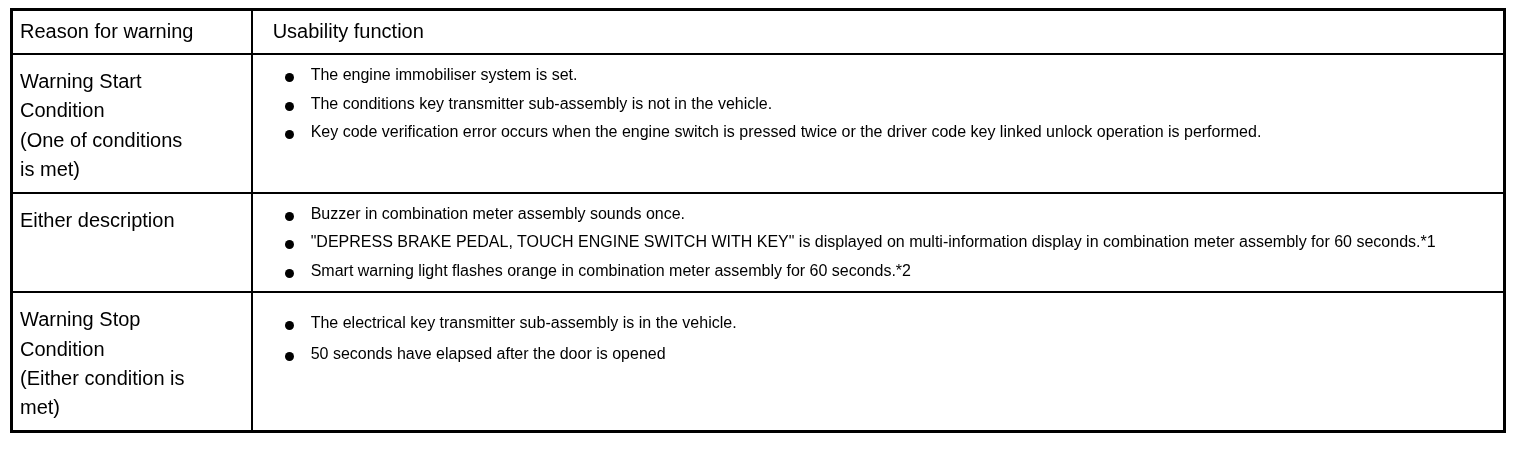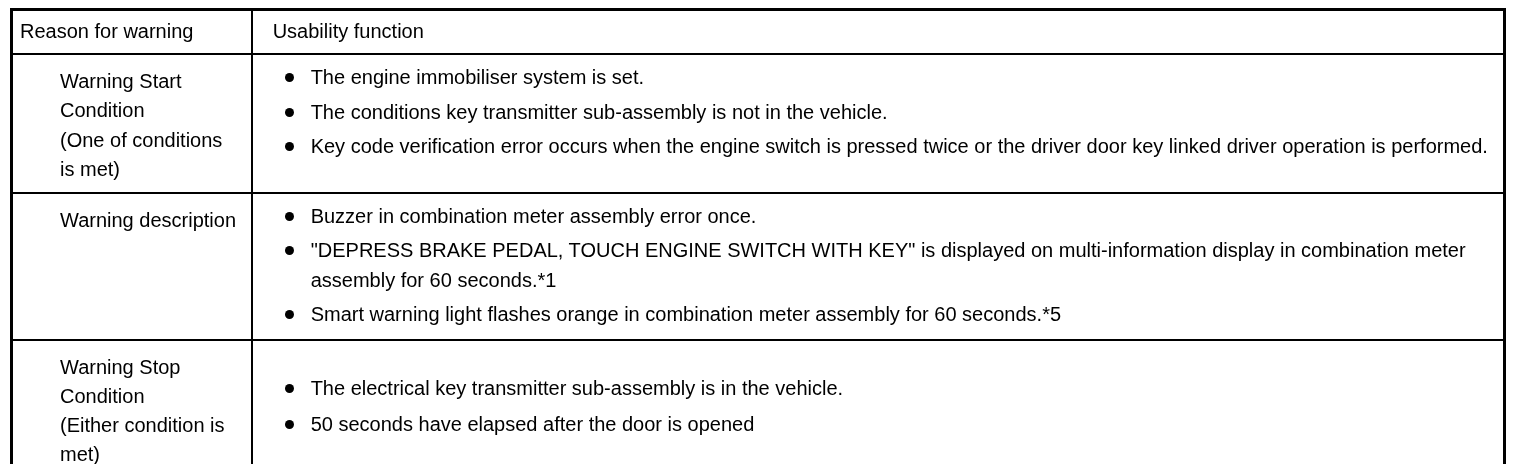--- a/index.html
+++ b/index.html
@@ -58,41 +58,41 @@
 
   ul.bullets {
     list-style: none;
     margin: 0;
     padding: 0;
   }
   ul.bullets li {
     position: relative;
     padding-left: 38px;
     margin: 0 0 5px 0;
-    font-size: 20px;
+    font-size: 16px;
     line-height: 1.47;
   }
   ul.bullets li:last-child {
     margin-bottom: 0;
   }
   ul.bullets li .bullet-dot {
     position: absolute;
     left: 12px;
     top: 10px;
     width: 9px;
     height: 9px;
     background: #000000;
     border-radius: 50%;
   }
   .row-start ul.bullets { margin-top: 1px; }
   .row-desc ul.bullets { margin-top: 1px; }
-  .row-stop ul.bullets { margin-top: 26px; margin-bottom: 10px; }
+  .row-stop ul.bullets { margin-top: 11px; margin-bottom: 10px; }
   .row-stop ul.bullets li { margin-bottom: 7px; }
 
-  .reason-line { display: block; white-space: pre-wrap; margin-left: 40px; }
+  .reason-line { display: block; white-space: pre-wrap; }
 </style>
 </head>
 <body>
 
 <div class="sheet">
   <table class="warning-table">
     <colgroup>
       <col class="col-reason">
       <col class="col-func">
     </colgroup>
@@ -119,45 +119,45 @@
               <li>
                 <span class="bullet-dot"></span>
                 <span>The engine immobiliser system is set.</span>
               </li>
               <li>
                 <span class="bullet-dot"></span>
                 <span>The conditions key transmitter sub-assembly is not in the vehicle.</span>
               </li>
               <li>
                 <span class="bullet-dot"></span>
-                <span>Key code verification error occurs when the engine switch is pressed twice or the driver door key linked driver operation is performed.</span>
+                <span>Key code verification error occurs when the engine switch is pressed twice or the driver code key linked unlock operation is performed.</span>
               </li>
             </ul>
           </div>
         </td>
       </tr>
 
       <tr class="row-desc">
         <td class="v-middle">
-          <div class="cell-reason middle reason-line">Warning description</div>
+          <div class="cell-reason middle reason-line">Either description</div>
         </td>
         <td>
           <div class="cell-func">
             <ul class="bullets">
               <li>
                 <span class="bullet-dot"></span>
-                <span>Buzzer in combination meter assembly error once.</span>
+                <span>Buzzer in combination meter assembly sounds once.</span>
               </li>
               <li>
                 <span class="bullet-dot"></span>
                 <span>"DEPRESS BRAKE PEDAL, TOUCH ENGINE SWITCH WITH KEY" is displayed on multi-information display in combination meter assembly for 60 seconds.*1</span>
               </li>
               <li>
                 <span class="bullet-dot"></span>
-                <span>Smart warning light flashes orange in combination meter assembly for 60 seconds.*5</span>
+                <span>Smart warning light flashes orange in combination meter assembly for 60 seconds.*2</span>
               </li>
             </ul>
           </div>
         </td>
       </tr>
 
       <tr class="row-stop">
         <td>
           <div class="cell-reason reason-line">Warning Stop
 Condition

